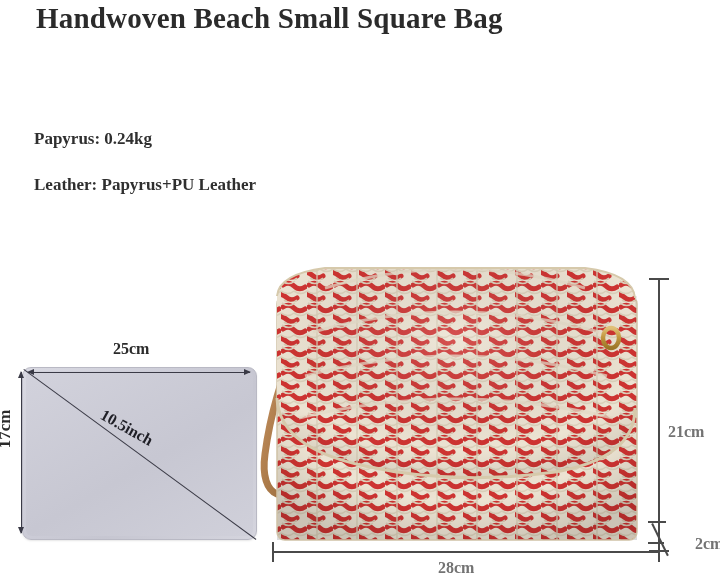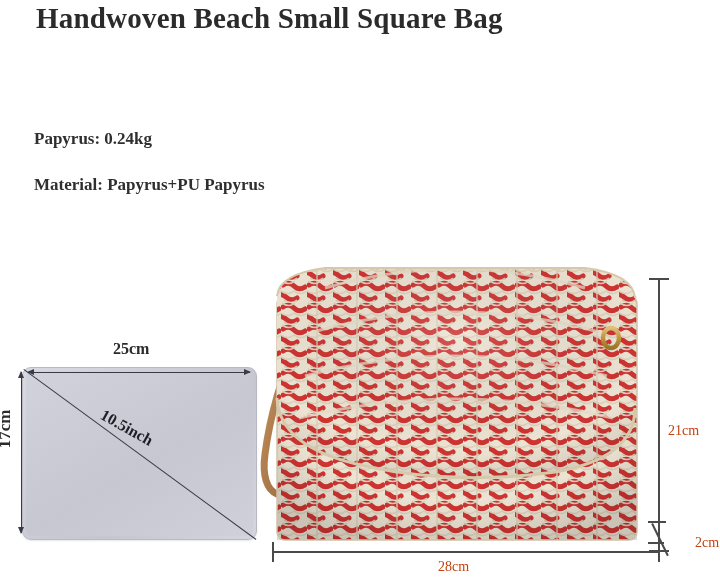--- a/index.html
+++ b/index.html
@@ -151,21 +151,21 @@
     position: absolute;
     left: 255px;
     top: 258px;
     width: 400px;
     height: 290px;
   }
   .bag-svg { display: block; width: 100%; height: 100%; }
 
   
   .dim-line   { position: absolute; background: #4a4a4a; }
-  .dim-label  { position: absolute; font-size: 14px; font-weight: normal; color: #c2410c; white-space: nowrap; }
+  .dim-label  { position: absolute; font-size: 16px; font-weight: bold; color: #737373; white-space: nowrap; }
 
   
   #dim-28 .bar  { left: 272px; top: 551px; width: 388px; height: 2px; }
   #dim-28 .capL { left: 272px; top: 542px; width: 2px; height: 20px; }
   #dim-28 .capR { left: 658px; top: 542px; width: 2px; height: 20px; }
   #dim-28 .lbl  { left: 438px; top: 559px; }
 
   
   #dim-21 .bar  { left: 658px; top: 278px; width: 2px; height: 274px; }
   #dim-21 .capT { left: 649px; top: 278px; width: 20px; height: 2px; }
@@ -187,21 +187,21 @@
   #dim-2 .tickB { left: 648px; top: 542px; width: 16px; height: 2px; }
   #dim-2 .lbl   { left: 695px; top: 535px; text-align: center; }
 </style>
 </head>
 <body>
 
 <div class="title">Handwoven Beach Small Square Bag</div>
 
 <div class="spec spec-weight">Papyrus: 0.24kg</div>
 
-<div class="spec spec-material">Material: Papyrus+PU Papyrus</div>
+<div class="spec spec-material">Leather: Papyrus+PU Leather</div>
 
 <div id="tablet-diagram">
   <div class="tablet-body">
     <div class="tablet-inner"></div>
   </div>
   <div class="tablet-diagonal"></div>
   <div class="w25-line"></div>
   <div class="h17-line"></div>
 </div>
 

